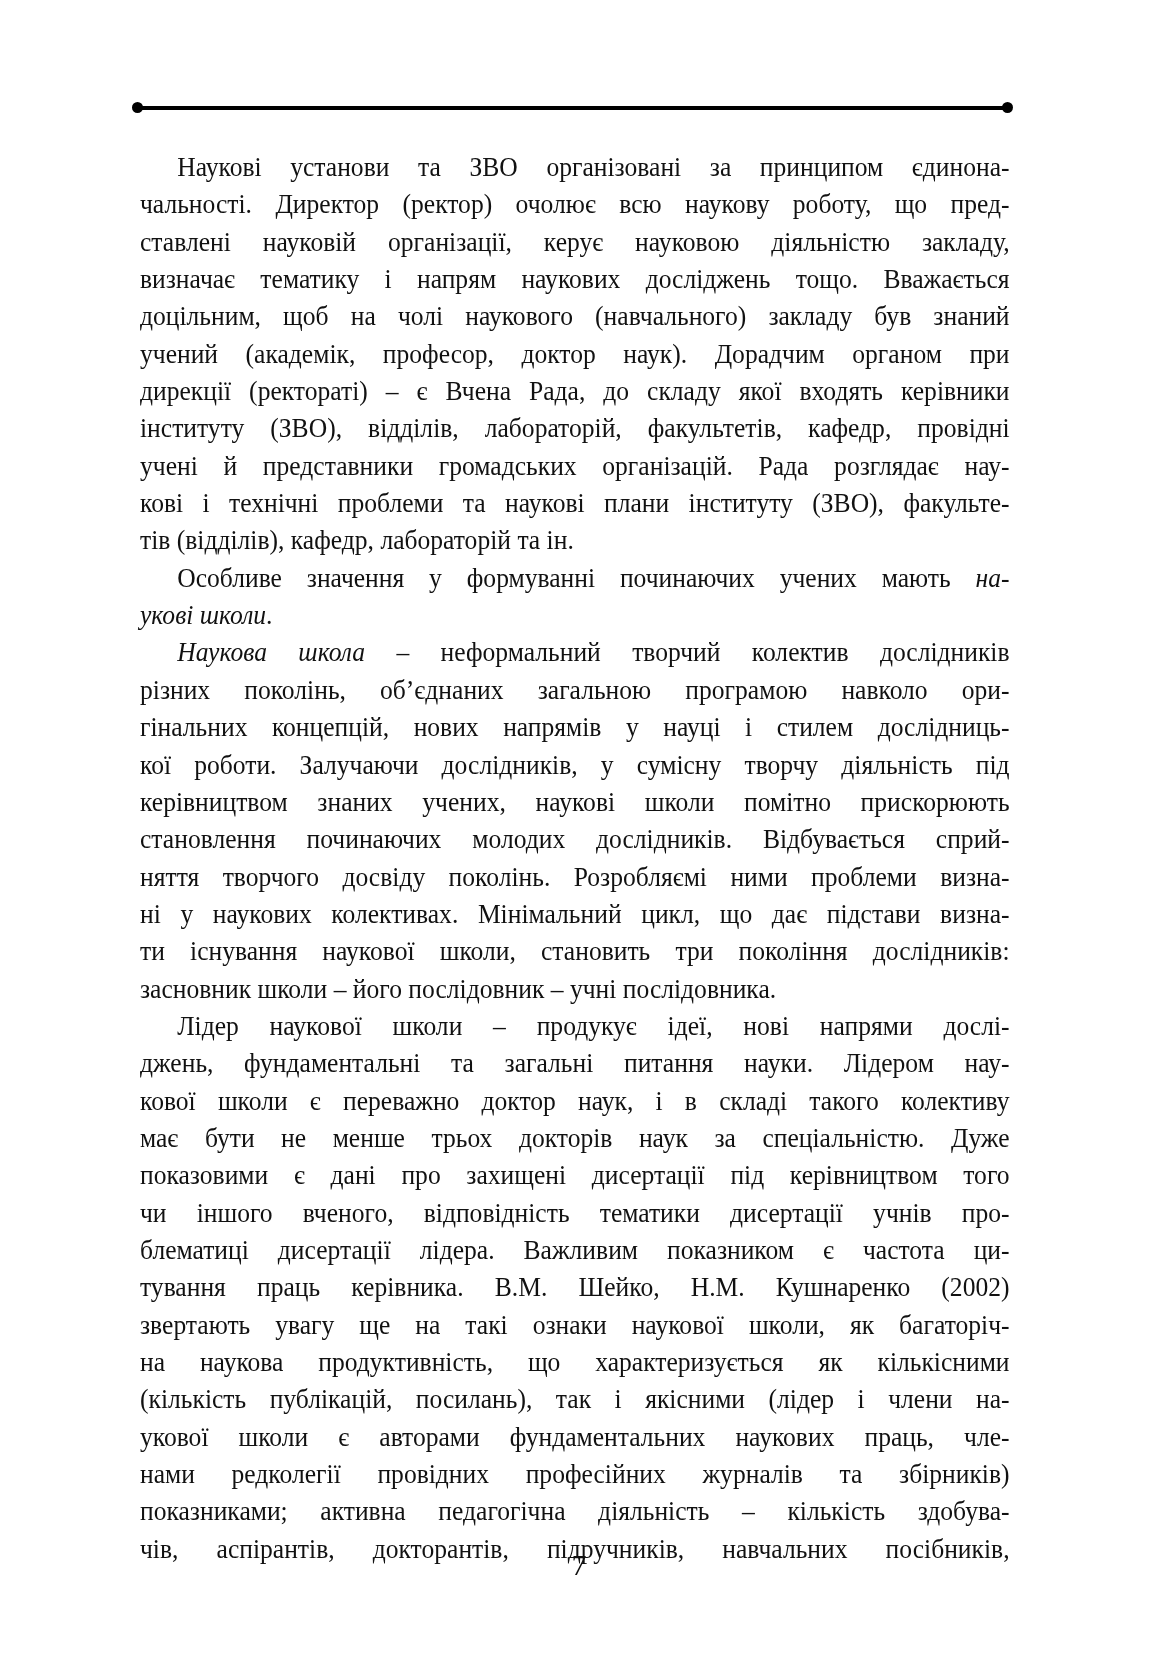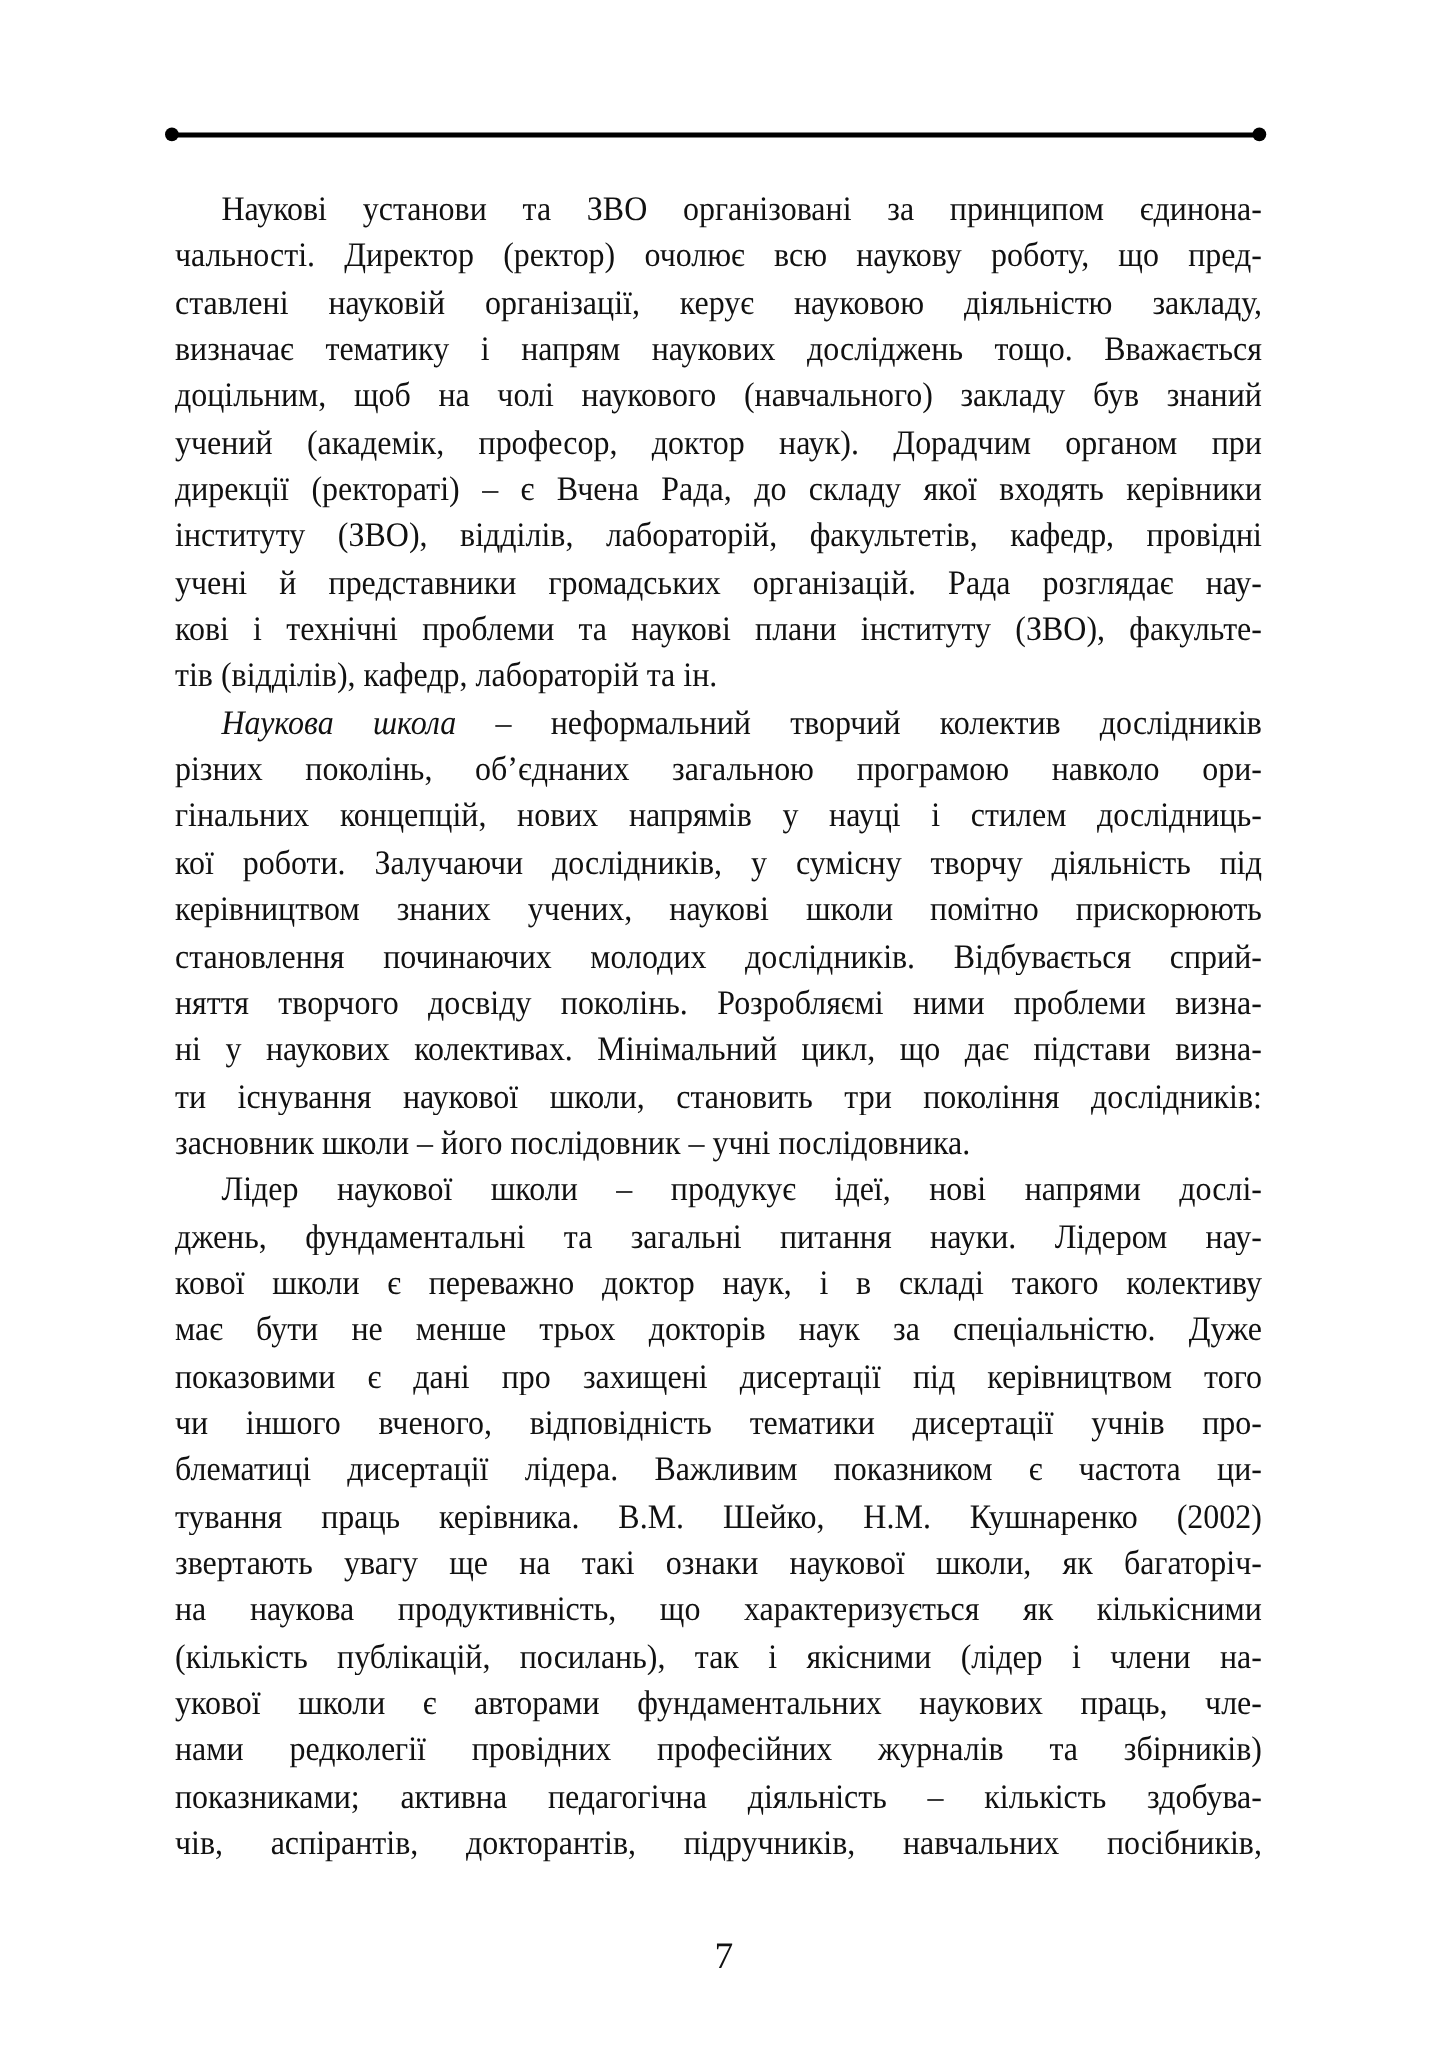--- a/index.html
+++ b/index.html
@@ -44,20 +44,24 @@
       <span class="ln">визначає тематику і напрям наукових досліджень тощо. Вважається</span>
       <span class="ln">доцільним, щоб на чолі наукового (навчального) закладу був знаний</span>
       <span class="ln">учений (академік, професор, доктор наук). Дорадчим органом при</span>
       <span class="ln">дирекції (ректораті) – є Вчена Рада, до складу якої входять керівники</span>
       <span class="ln">інституту (ЗВО), відділів, лабораторій, факультетів, кафедр, провідні</span>
       <span class="ln">учені й представники громадських організацій. Рада розглядає нау-</span>
       <span class="ln">кові і технічні проблеми та наукові плани інституту (ЗВО), факульте-</span>
       <span class="ln last">тів (відділів), кафедр, лабораторій та ін.</span>
     </div>
 
+    <div>
+      <span class="ln indent"><span>Особливе значення у формуванні починаючих учених мають </span><span class="it">на-</span></span>
+      <span class="ln last"><span class="it">укові школи</span><span>.</span></span>
+    </div>
 
     <div>
       <span class="ln indent"><span class="it">Наукова школа</span><span> – неформальний творчий колектив дослідників</span></span>
       <span class="ln">різних поколінь, об’єднаних загальною програмою навколо ори-</span>
       <span class="ln">гінальних концепцій, нових напрямів у науці і стилем дослідниць-</span>
       <span class="ln">кої роботи. Залучаючи дослідників, у сумісну творчу діяльність під</span>
       <span class="ln">керівництвом знаних учених, наукові школи помітно прискорюють</span>
       <span class="ln">становлення починаючих молодих дослідників. Відбувається сприй-</span>
       <span class="ln">няття творчого досвіду поколінь. Розробляємі ними проблеми визна-</span>
       <span class="ln">ні у наукових колективах. Мінімальний цикл, що дає підстави визна-</span>

